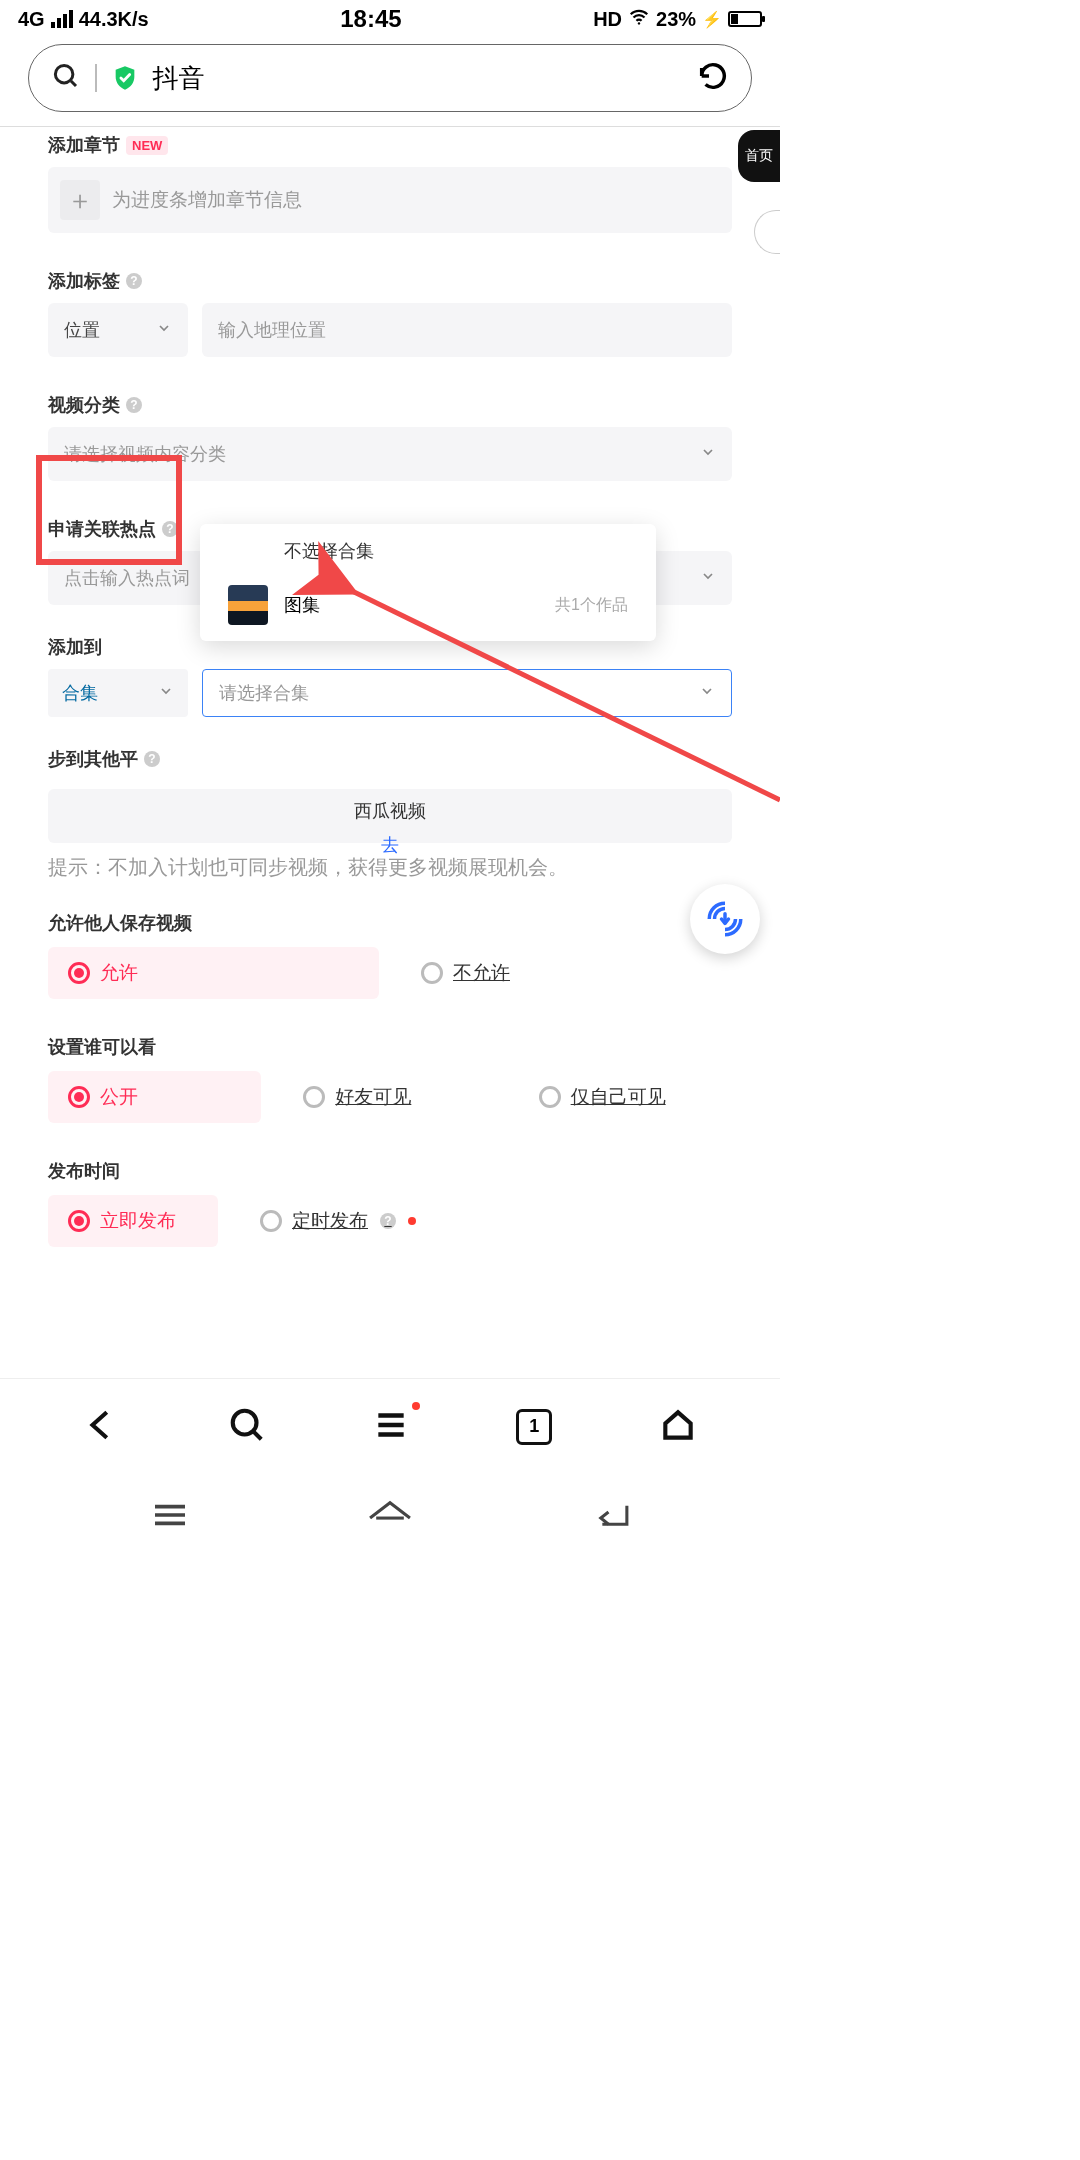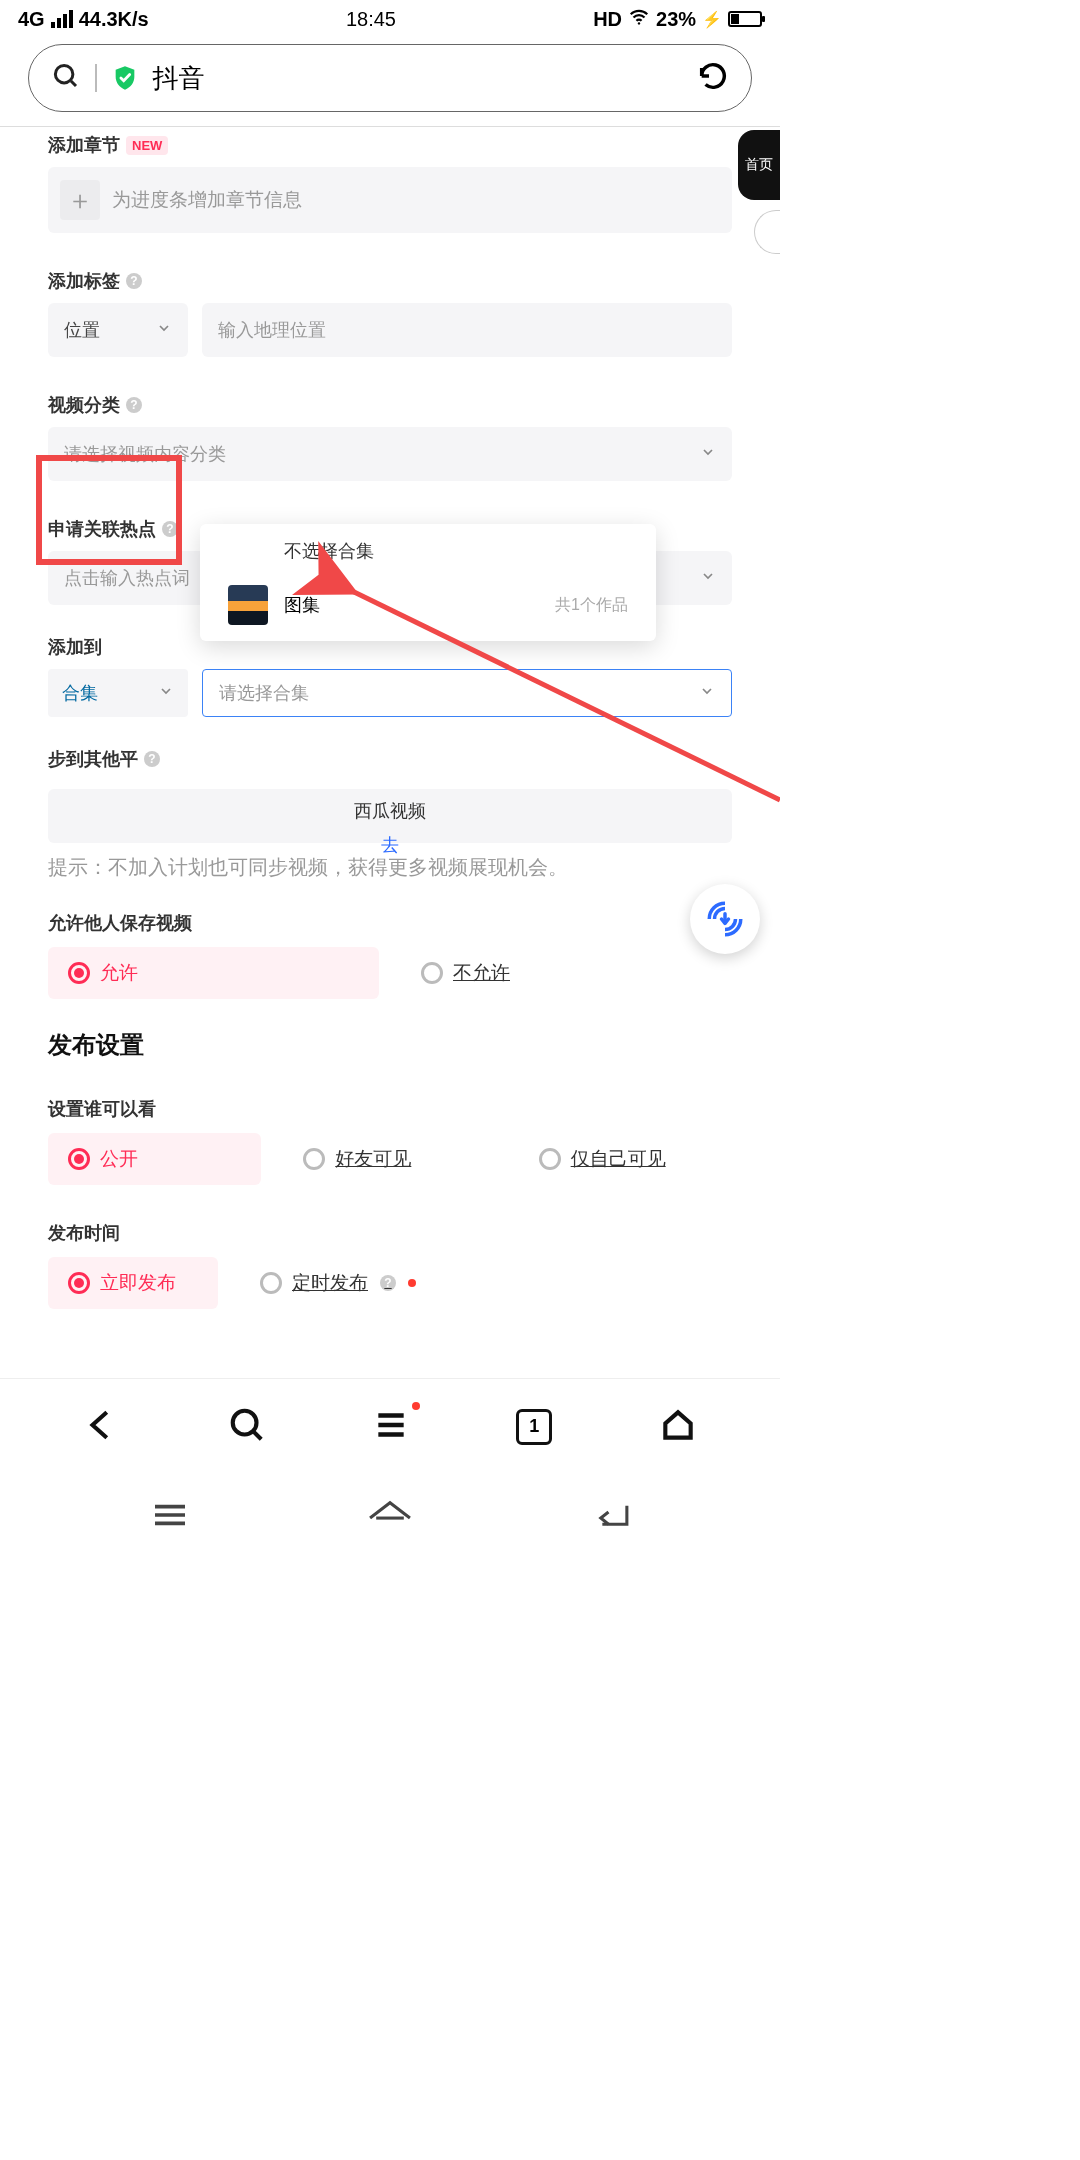--- a/index.html
+++ b/index.html
@@ -1,21 +1,21 @@
 <!DOCTYPE html>
 <html><head>
   <meta charset="utf-8">
   <style>
     * { margin:0; padding:0; box-sizing:border-box; font-family: -apple-system, "PingFang SC","Microsoft YaHei",sans-serif; }
     body { width:780px; height:1560px; background:#fff; position:relative; overflow:hidden; }
 
     
     .status-bar { height:38px; display:flex; align-items:center; justify-content:space-between; padding:0 18px; font-size:20px; font-weight:600; color:#000; }
     .status-left, .status-right { display:flex; align-items:center; gap:6px; }
-    .status-center { font-size:20px; font-weight:400; }
+    .status-center { font-size:24px; font-weight:700; }
     .signal-bars { display:inline-flex; align-items:flex-end; gap:2px; }
     .signal-bars span { width:4px; background:#000; display:inline-block; }
     .sb1{height:6px}.sb2{height:10px}.sb3{height:14px}.sb4{height:18px}
     .wifi-icon svg { width:22px; height:22px; }
     .batt { width:34px; height:16px; border:2px solid #000; border-radius:3px; position:relative; display:inline-block; }
     .batt::after{content:"";position:absolute;right:-5px;top:3px;width:3px;height:6px;background:#000;border-radius:1px;}
     .batt-fill{position:absolute;left:1px;top:1px;bottom:1px;width:25%;background:#000;}
     .bolt{font-size:16px;}
 
     
@@ -85,21 +85,21 @@
     .sync-row .go{color:#2d6bff;font-size:18px;}
     .hint{color:#999;font-size:20px;margin-top:10px;line-height:1.6;font-family:Liberation Mono, monospace;}
 
     .big-title{font-size:24px;font-weight:700;margin-top:30px;color:#111;}
 
     
     .float-btn{position:absolute;right:20px;top:884px;width:70px;height:70px;border-radius:50%;background:#fff;box-shadow:0 4px 14px rgba(0,0,0,.18);display:flex;align-items:center;justify-content:center;z-index:3;}
     .float-btn svg{width:42px;height:42px;}
 
     
-    .dark-pill{position:absolute;right:0;top:130px;width:42px;height:70px;border-radius:16px 0 0 16px;background:#111;color:#fff;font-size:14px;display:flex;align-items:center;justify-content:center;z-index:2;}
+    .dark-pill{position:absolute;right:0;top:130px;width:42px;height:52px;border-radius:16px 0 0 16px;background:#111;color:#fff;font-size:14px;display:flex;align-items:center;justify-content:center;z-index:2;}
     .white-half{position:absolute;right:0;top:210px;width:26px;height:44px;border:1.5px solid #ccc;border-right:none;border-radius:22px 0 0 22px;background:#fff;z-index:2;}
 
     
     .browser-bar{position:absolute;left:0;right:0;bottom:86px;height:96px;border-top:1px solid #eee;display:flex;align-items:center;justify-content:space-around;padding:0 30px;background:#fff;}
     .browser-bar .it svg{width:38px;height:38px;stroke:#111;}
     .tab-box{width:36px;height:36px;border:3px solid #111;border-radius:6px;display:flex;align-items:center;justify-content:center;font-size:18px;font-weight:600;}
     .menu-dot{position:relative;}
     .menu-dot .red-dot{position:absolute;top:-4px;right:-10px;}
 
     
@@ -278,21 +278,20 @@
           <span class="radio"></span>
           <span>允许</span>
         </div>
       <div class="pill plain">
           <span class="radio"></span>
           <span>不允许</span>
         </div>
     </div>
   </div>
 
-  <div class="big-title">发布设置</div>
 
   <div class="block">
     <div class="section-label">
         <span>设置谁可以看</span>
       </div>
     <div class="pill-row three-pill">
       <div class="pill active">
           <span class="radio"></span>
           <span>公开</span>
         </div>

